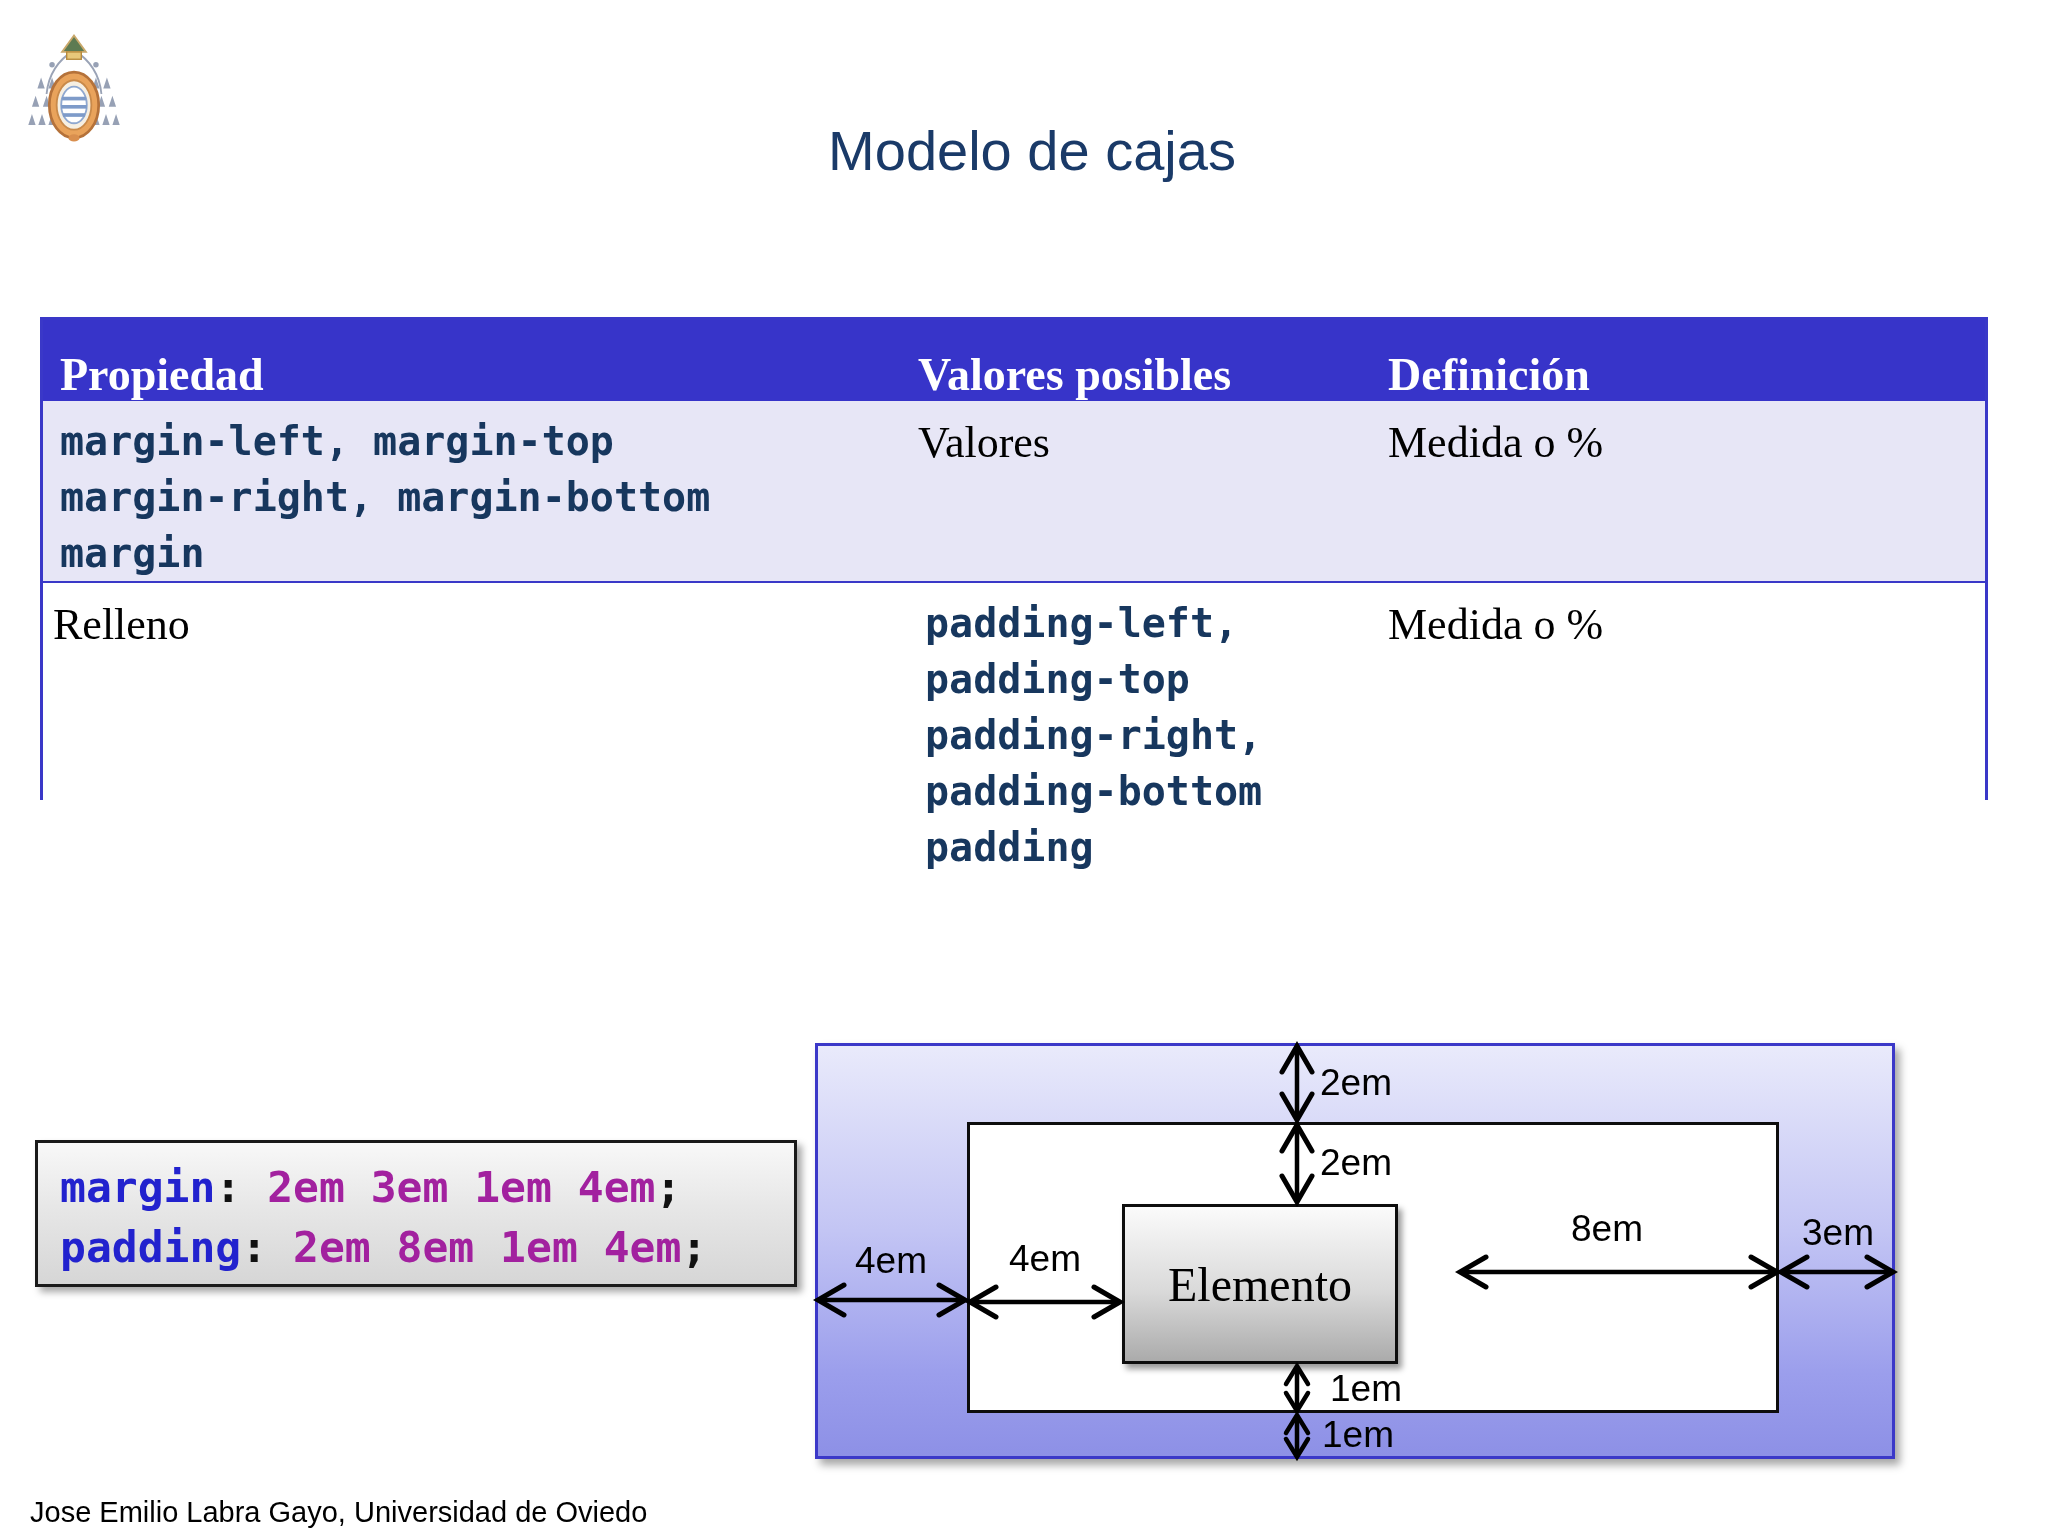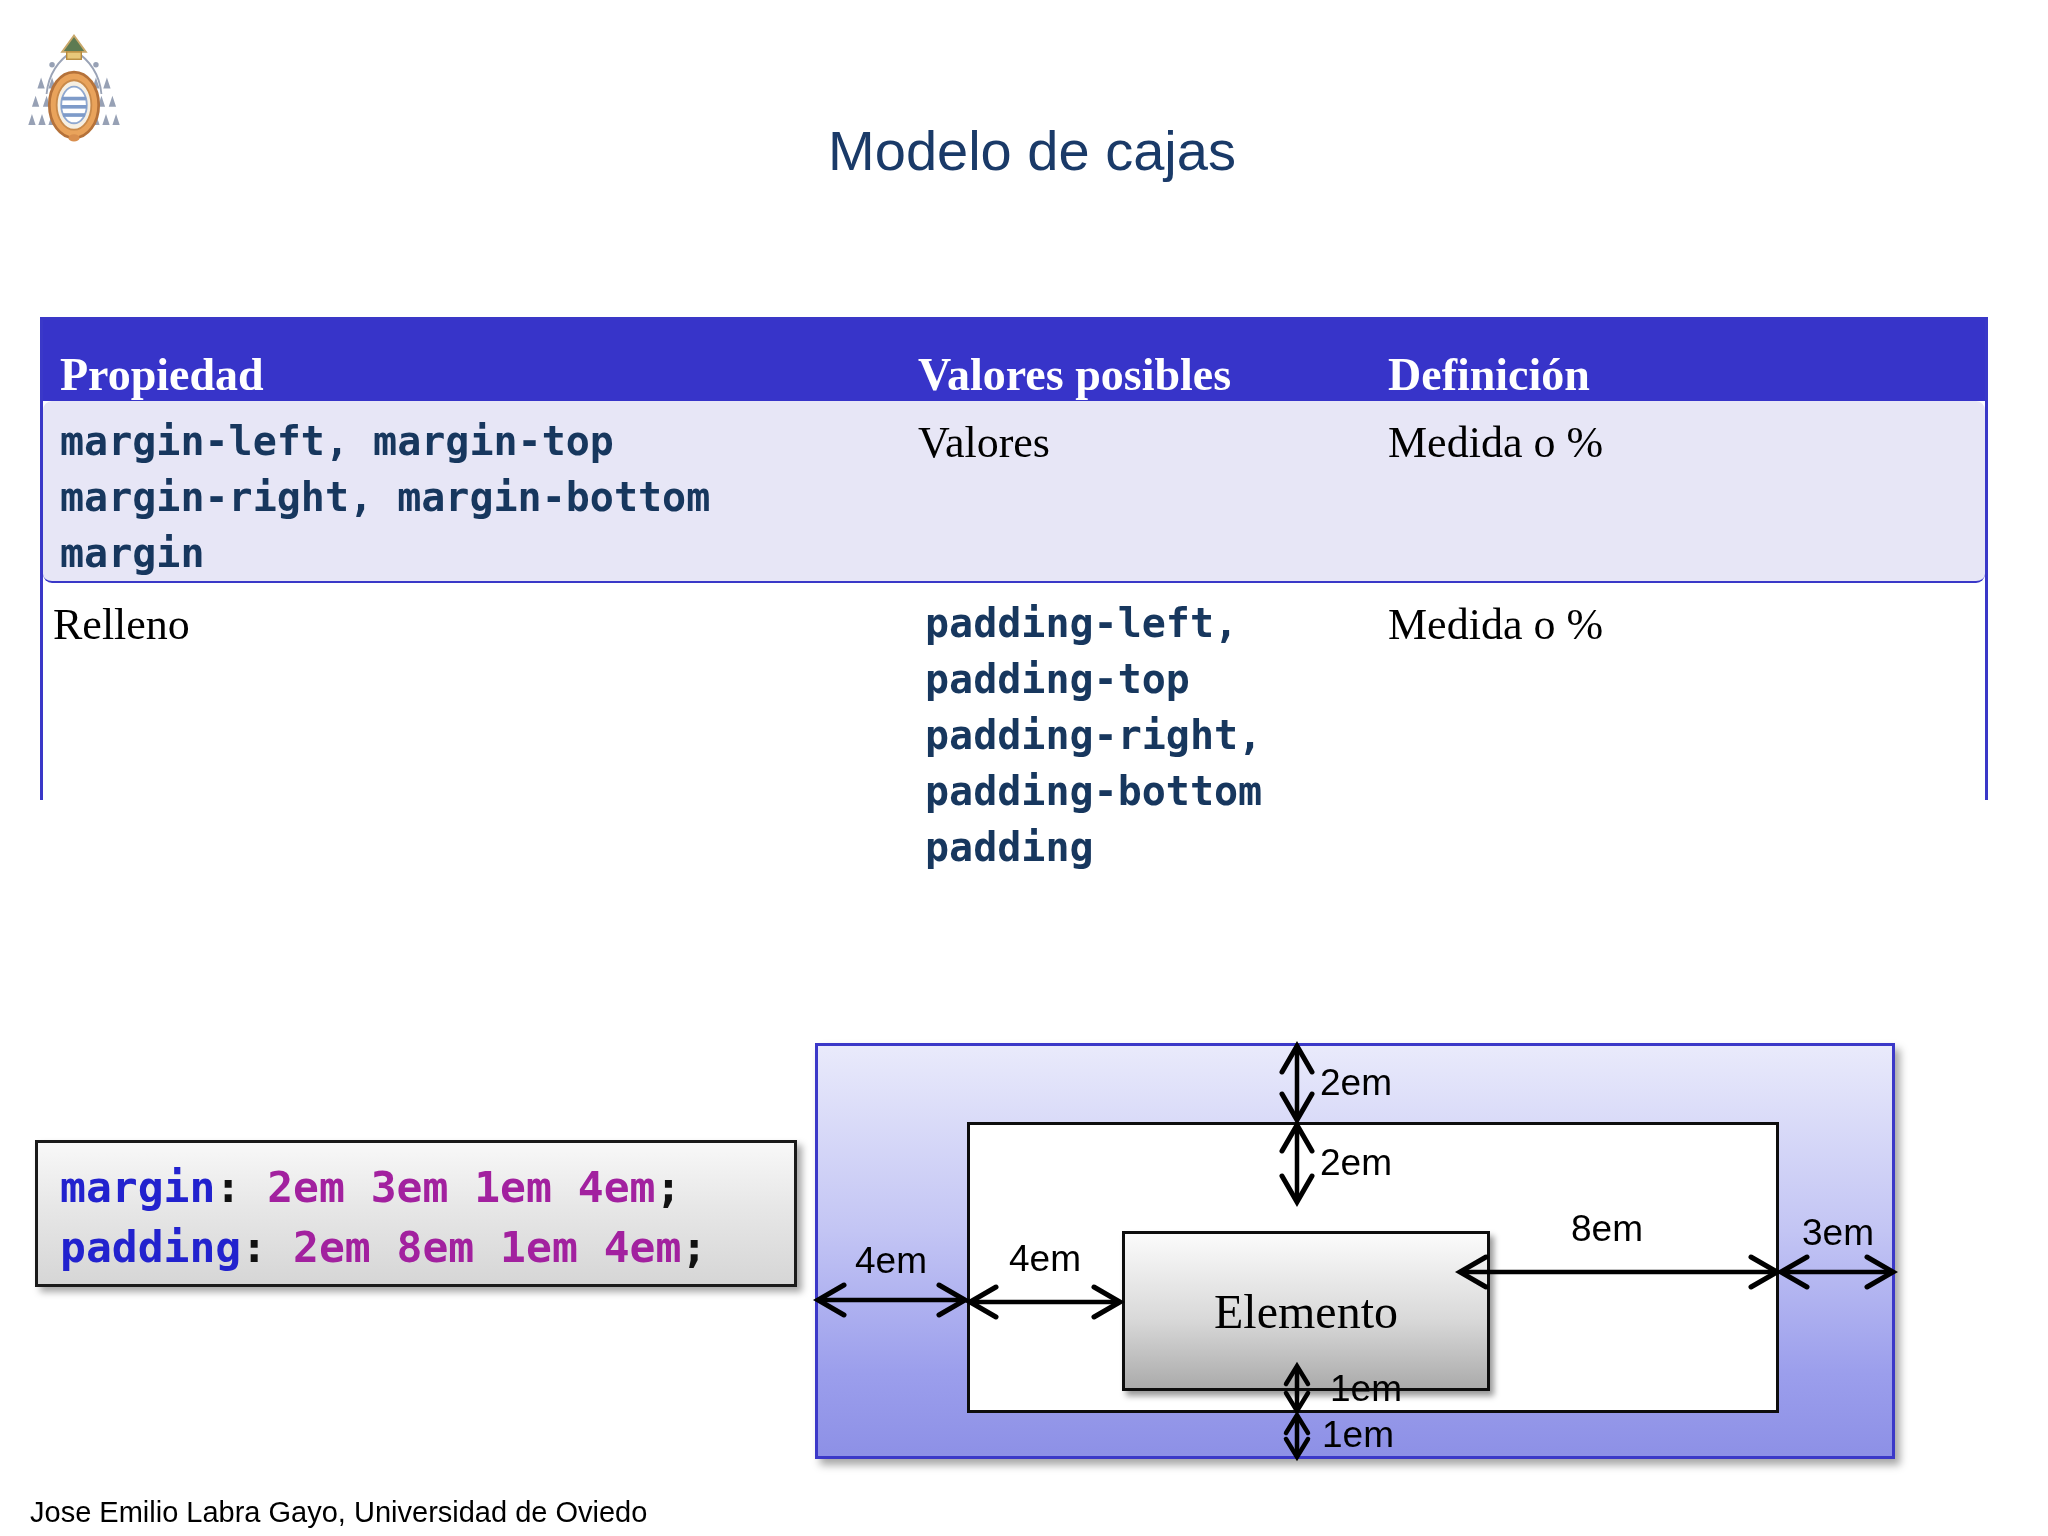--- a/index.html
+++ b/index.html
@@ -19,21 +19,21 @@
     position:absolute;left:40px;top:317px;width:1948px;height:483px;
     border:3px solid #3a38c8;background:#ffffff;box-sizing:border-box;
     display:flex;flex-direction:column;
   }
   .trow{display:grid;grid-template-columns:865px 470px 1fr;box-sizing:border-box;}
   .thead{height:133px;background:#3734c9;}
   .thead .cell{
     font-family:"Liberation Serif",serif;font-weight:700;font-size:46px;
     color:#ffffff;padding-top:28px;
   }
-  .row1{height:183px;background:#e7e6f6;border-bottom:2px solid #3a38c8;border-radius:9px;}
+  .row1{height:183px;background:#e7e6f6;border-bottom:2px solid #3a38c8;}
   .row2{flex:1;background:#ffffff;}
   .cell{box-sizing:border-box;}
   .cell.c1{padding-left:17px;}
   .cell.c2,.cell.c3{padding-left:10px;}
   .mono-cell{
     font-family:"DejaVu Sans Mono",monospace;font-weight:700;font-size:40px;
     color:#17375e;line-height:56px;padding-top:12px;
   }
   .serif-cell{
     font-family:"Liberation Serif",serif;font-size:44px;color:#000000;padding-top:16px;
@@ -56,26 +56,26 @@
     position:absolute;left:815px;top:1043px;width:1080px;height:416px;box-sizing:border-box;
     border:3px solid #3b38c8;
     background:linear-gradient(180deg,#e9eafb 0%,#c3c5f4 45%,#9b9eec 80%,#8d90e6 100%);
     box-shadow:5px 6px 8px rgba(0,0,0,0.35);
   }
   .padding-box{
     position:absolute;left:967px;top:1122px;width:812px;height:291px;box-sizing:border-box;
     border:3px solid #0d0d0d;background:#ffffff;
   }
   .element-box{
-    position:absolute;left:1122px;top:1204px;width:368px;height:160px;box-sizing:border-box;
+    position:absolute;left:1122px;top:1204px;width:276px;height:160px;box-sizing:border-box;
     border:3px solid #0d0d0d;
     background:linear-gradient(180deg,#fbfbfb 0%,#d9d9d9 55%,#ababab 100%);
     box-shadow:4px 5px 6px rgba(0,0,0,0.4);
     display:flex;align-items:center;justify-content:center;
-    font-family:"Liberation Serif",serif;font-size:48px;color:#000;margin-top:27px;
+    font-family:"Liberation Serif",serif;font-size:48px;color:#000;
   }
   .arrows{position:absolute;left:0;top:0;width:2048px;height:1536px;pointer-events:none;}
   .dlabel{
     position:absolute;font-size:37px;color:#000000;font-family:"Liberation Sans",sans-serif;
   }
   .dlabel.ctr{width:150px;text-align:center;}
   
   .footer{position:absolute;left:30px;top:1496px;font-size:29px;color:#000;}
 </style>
 </head>

